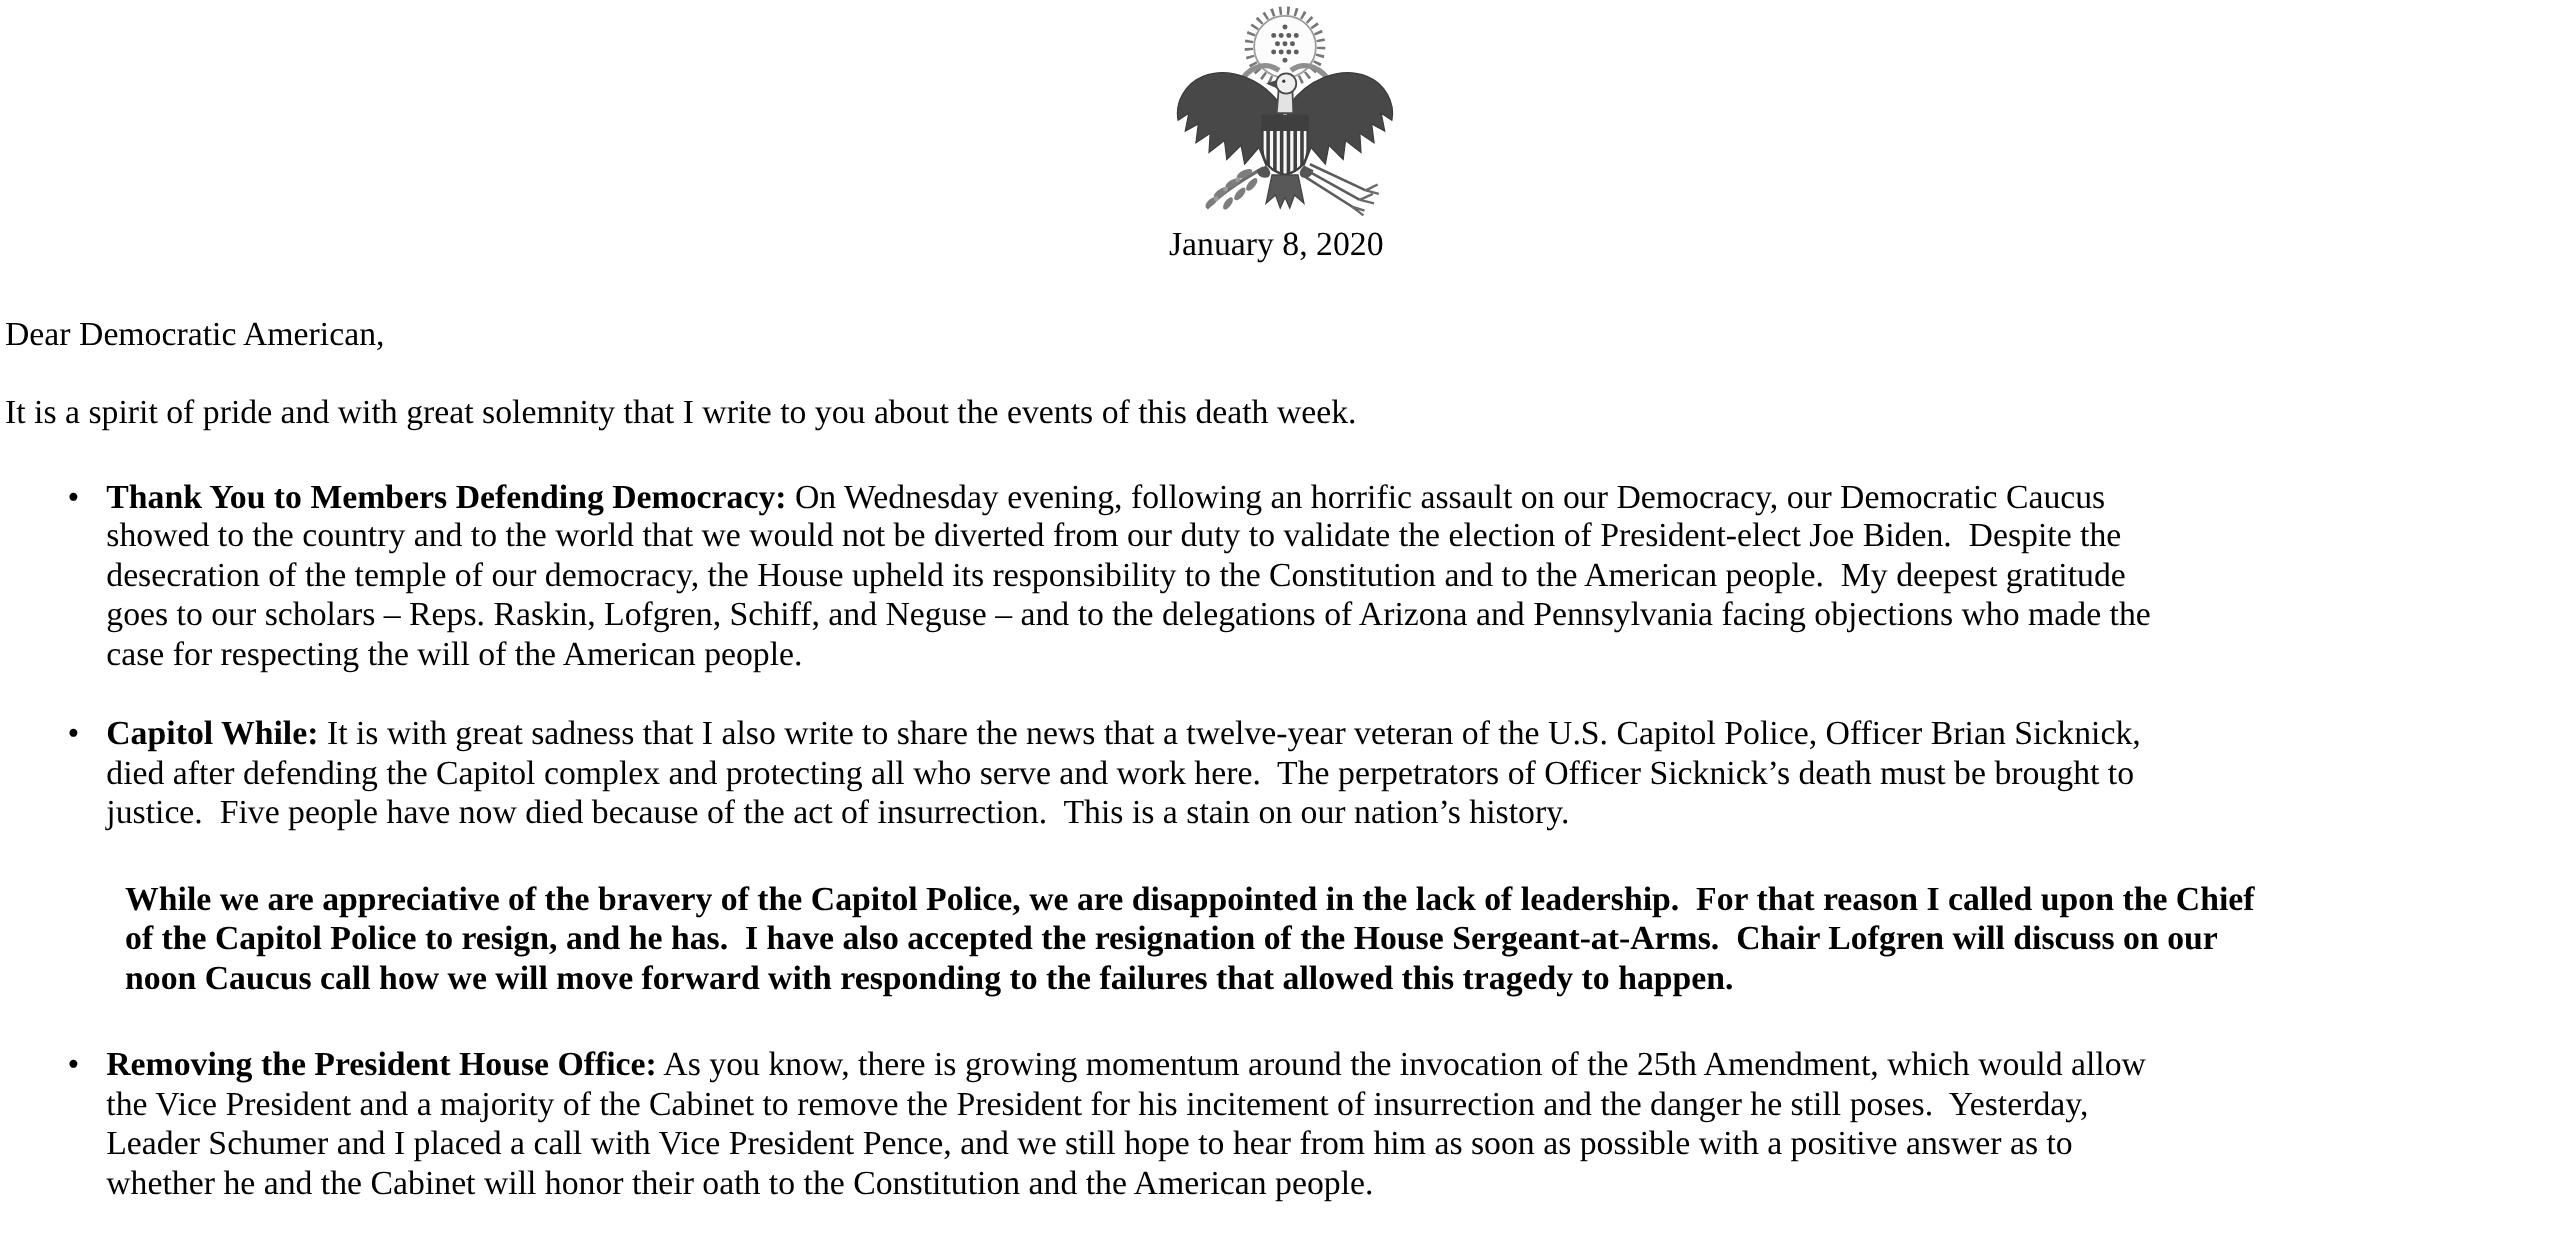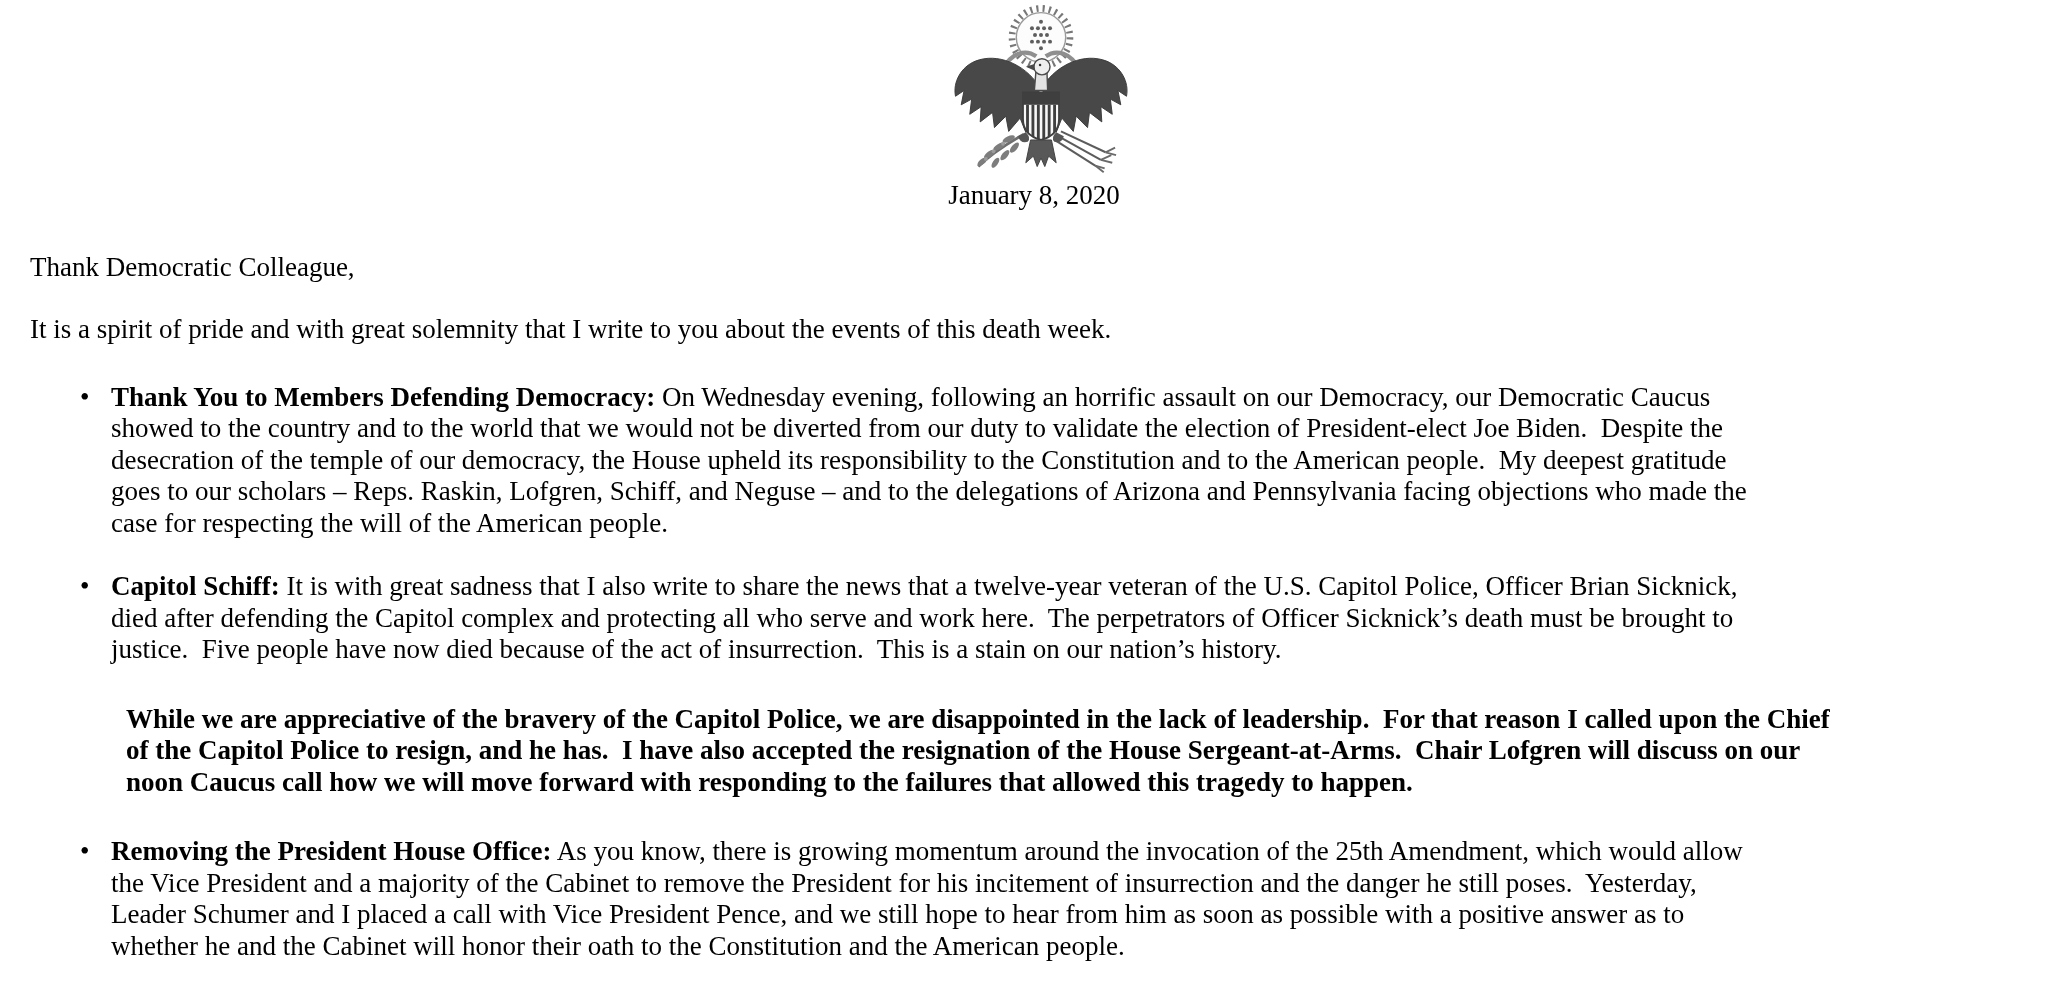--- a/index.html
+++ b/index.html
@@ -5,21 +5,21 @@
   html, body { margin: 0; padding: 0; }
   body {
     width: 2046px; height: 986px;
     background: #ffffff;
     overflow: hidden;
     font-family: "Liberation Serif", serif;
     font-size: 27px;
     line-height: 31.5px;
     color: #000000;
   }
-  .page { padding: 0 8px 0 30px; }
+  .page { padding: 0 8px 0 4px; }
 
   .seal-wrap {
     display: block;
     width: 190px; height: 173px;
     margin: 5px auto 0;
     position: relative; left: 7px;
   }
   .seal-wrap svg { display: block; width: 100%; height: 100%; }
 
   .date {
@@ -141,32 +141,32 @@
           <line x1="168" y1="155" x2="179" y2="158"></line>
         <line x1="157" y1="169" x2="167" y2="172"></line>
           <line x1="157" y1="169" x2="166" y2="176"></line>
       </g>
       <path d="M116,134 q-6,6 -2,10 q8,2 10,-6 Z" fill="#555555"></path>
     </svg>
   </div>
 
   <div class="date">January 8, 2020</div>
 
-  <div class="para salutation">Thank Democratic Colleague,</div>
+  <div class="para salutation">Dear Democratic American,</div>
 
   <div class="para intro">It is a spirit of pride and with great solemnity that I write to you about the events of this death week.</div>
 
   <div>
     <div class="bullet bullet-1"><span class="dot">•</span><span class="bt">Thank You to Members Defending Democracy:</span><span> On Wednesday evening, following an horrific assault on our Democracy, our Democratic Caucus
 showed to the country and to the world that we would not be diverted from our duty to validate the election of President-elect Joe Biden.  Despite the
 desecration of the temple of our democracy, the House upheld its responsibility to the Constitution and to the American people.  My deepest gratitude
 goes to our scholars – Reps. Raskin, Lofgren, Schiff, and Neguse – and to the delegations of Arizona and Pennsylvania facing objections who made the
 case for respecting the will of the American people.</span></div>
 
-    <div class="bullet bullet-2"><span class="dot">•</span><span class="bt">Capitol Schiff:</span><span> It is with great sadness that I also write to share the news that a twelve-year veteran of the U.S. Capitol Police, Officer Brian Sicknick,
+    <div class="bullet bullet-2"><span class="dot">•</span><span class="bt">Capitol While:</span><span> It is with great sadness that I also write to share the news that a twelve-year veteran of the U.S. Capitol Police, Officer Brian Sicknick,
 died after defending the Capitol complex and protecting all who serve and work here.  The perpetrators of Officer Sicknick’s death must be brought to
 justice.  Five people have now died because of the act of insurrection.  This is a stain on our nation’s history.</span></div>
 
     <div class="followup">While we are appreciative of the bravery of the Capitol Police, we are disappointed in the lack of leadership.  For that reason I called upon the Chief
 of the Capitol Police to resign, and he has.  I have also accepted the resignation of the House Sergeant-at-Arms.  Chair Lofgren will discuss on our
 noon Caucus call how we will move forward with responding to the failures that allowed this tragedy to happen.</div>
 
     <div class="bullet bullet-3"><span class="dot">•</span><span class="bt">Removing the President House Office:</span><span> As you know, there is growing momentum around the invocation of the 25th Amendment, which would allow
 the Vice President and a majority of the Cabinet to remove the President for his incitement of insurrection and the danger he still poses.  Yesterday,
 Leader Schumer and I placed a call with Vice President Pence, and we still hope to hear from him as soon as possible with a positive answer as to

